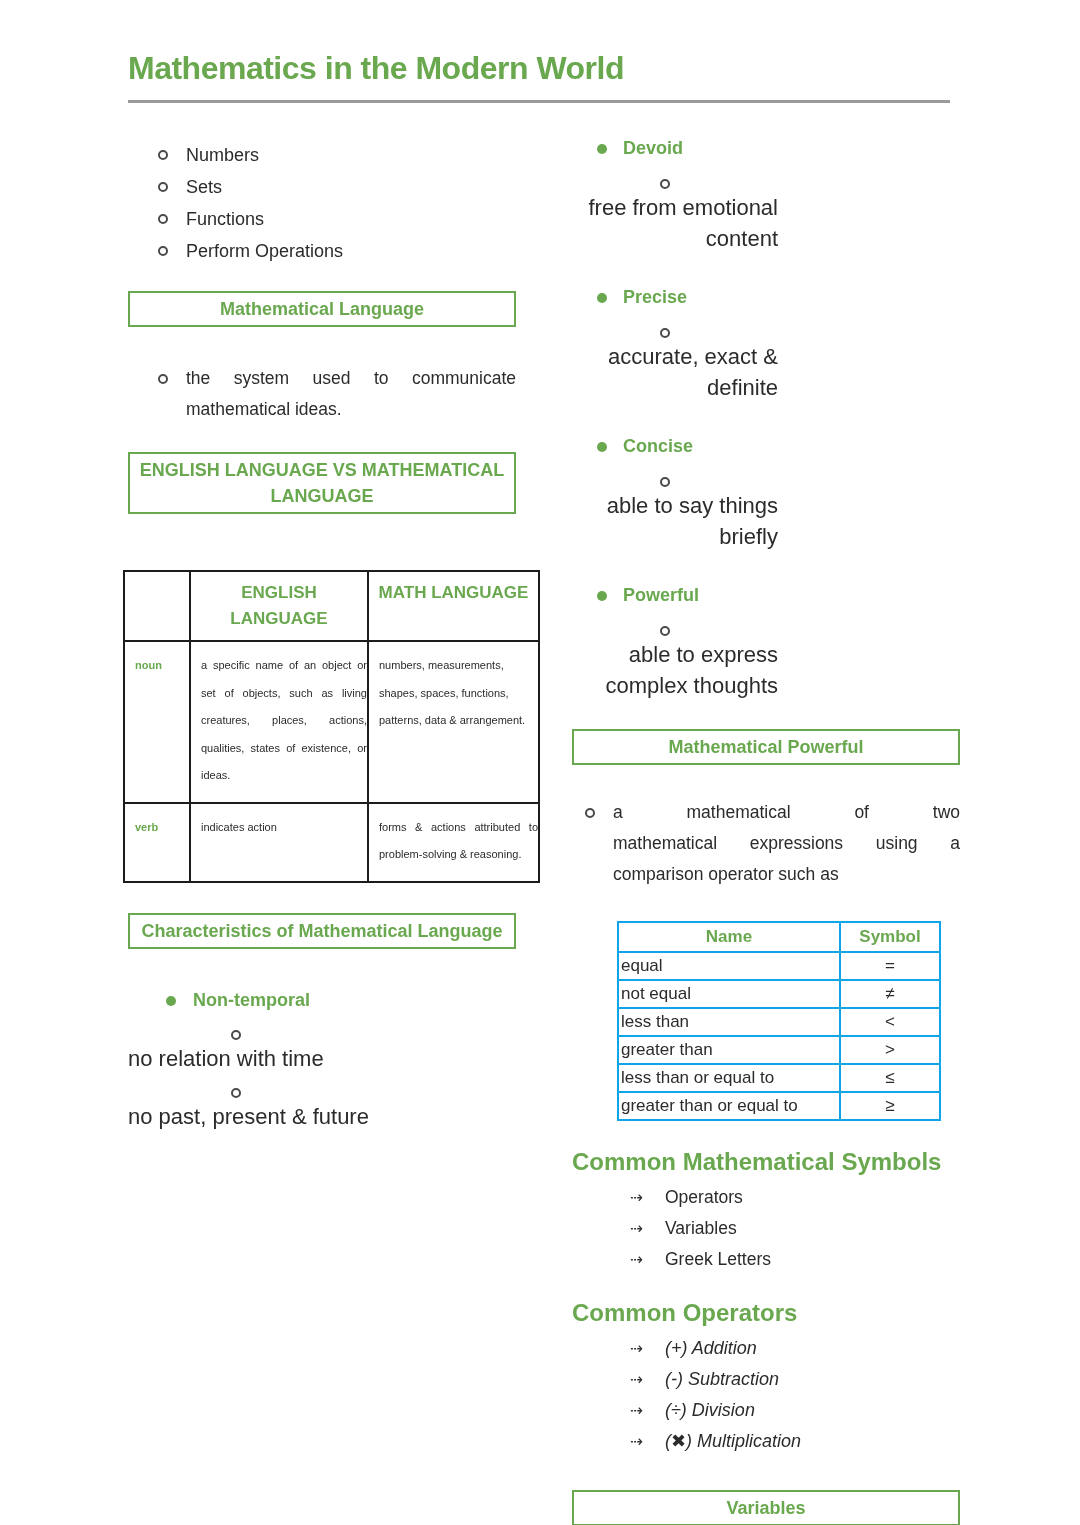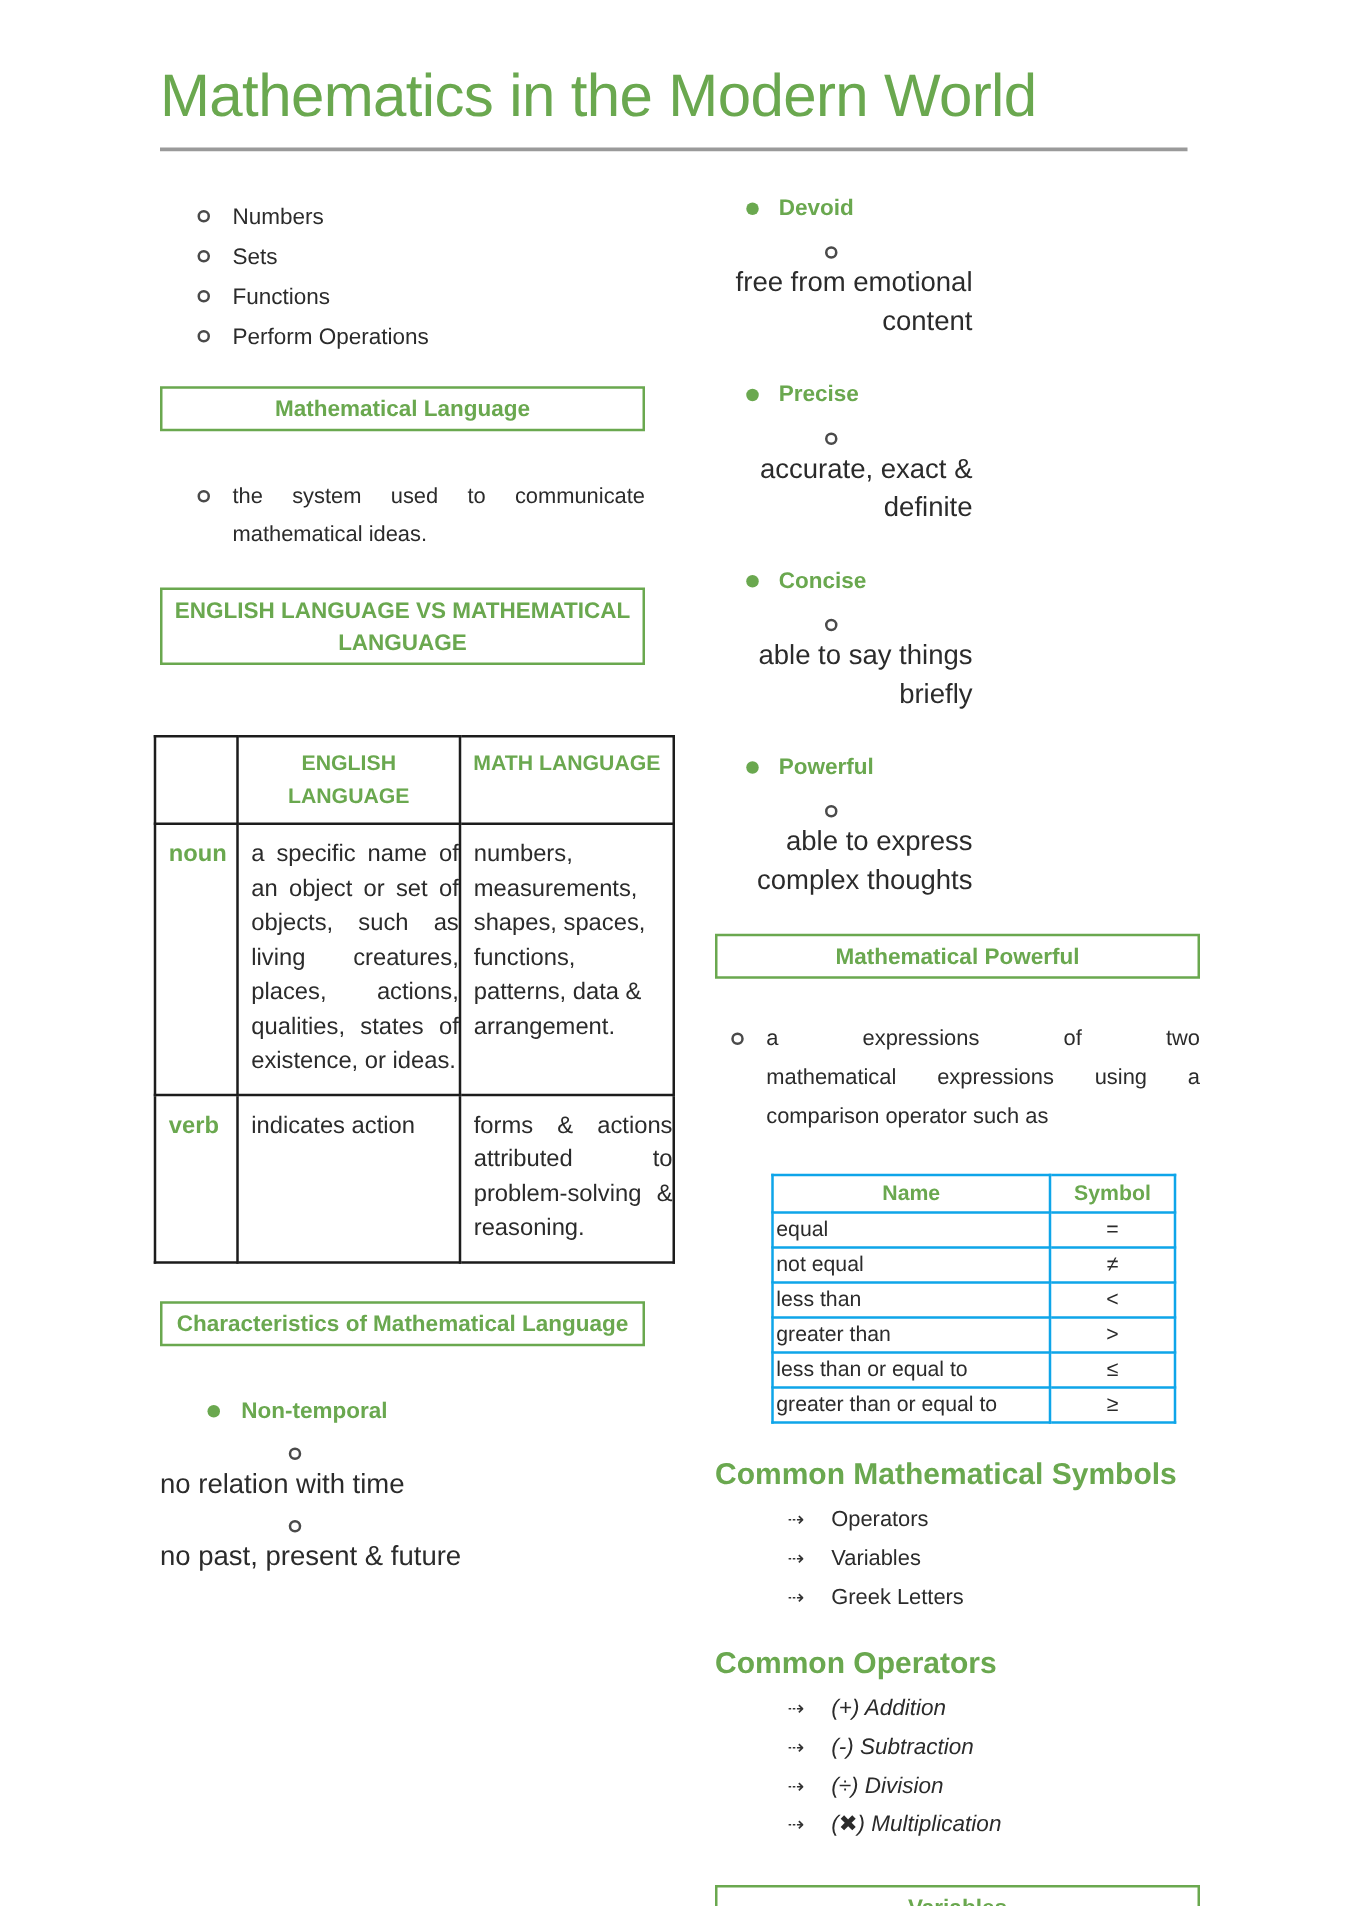--- a/index.html
+++ b/index.html
@@ -2,21 +2,21 @@
 <html><head>
 <meta charset="utf-8">
 <style>
   html,body { margin:0; padding:0; background:#ffffff; }
   body { font-family:"Liberation Sans","DejaVu Sans",sans-serif; color:#2b2b2b; }
   .page {
     position:relative; width:1080px; height:1525px; box-sizing:border-box;
     padding:50px 117px 0 128px; background:#ffffff; overflow:hidden;
   }
   h1.title {
-    margin:0; font-size:48px; font-weight:normal; letter-spacing:-0.5px;
+    margin:0; font-size:32px; font-weight:bold; letter-spacing:-0.5px;
     color:#6aa84f;
   }
   .rule { width:822px; border:none; border-top:3px solid #9a9a9a; margin:13px 0 0 0; }
   .cols { display:flex; gap:56px; margin-top:30px; }
   .col { width:388px; flex:0 0 388px; }
 
   
   .b-row { display:flex; align-items:flex-start; }
   .marker { display:flex; align-items:center; justify-content:flex-start; }
   .ring {
@@ -50,21 +50,21 @@
   
   table.lang-table {
     border-collapse:collapse; table-layout:fixed; width:415px;
     margin:56px 16px 0 -5px;
   }
   table.lang-table th, table.lang-table td { border:2px solid #1c1c1c; vertical-align:top; }
   table.lang-table th {
     color:#6aa84f; font-size:17px; font-weight:bold; line-height:26px;
     padding:8px 4px; text-align:center;
   }
-  table.lang-table td { font-size:19px; line-height:27.5px; padding:10px 0 12px 10px; }
+  table.lang-table td { font-size:11px; line-height:27.5px; padding:10px 0 12px 10px; }
   td.rowlabel { color:#6aa84f; font-weight:bold; padding-left:8px; }
   .just { text-align:justify; }
 
   .term-group { margin-top:0;text-align:right; }
   .term-group.left-gap { margin-top:36px; }
   .term-group { margin-bottom:28px; }
   .term { color:#6aa84f; font-weight:bold; font-size:18px; line-height:31px; }
   .sublist { list-style:none; margin:0; padding:0; }
   .sublist li { font-size:22px; line-height:31px;flex-direction:column; }
   .sub-text-r { max-width:206px; }
@@ -273,21 +273,21 @@
 
       <div class="gbox box-sentence">
         <span>Mathematical Powerful</span>
       </div>
 
       <div class="b-row def-para sentence-def">
         <span class="marker m-def-r">
             <span class="ring"></span>
           </span>
         <div class="def-lines">
-          <span>a expressions of two</span>
+          <span>a mathematical of two</span>
           <span>mathematical expressions using a</span>
           <span>comparison operator such as</span>
         </div>
       </div>
 
       <table class="sym-table">
         <colgroup>
             <col style="width:222px">
             <col style="width:100px">
           </colgroup>

